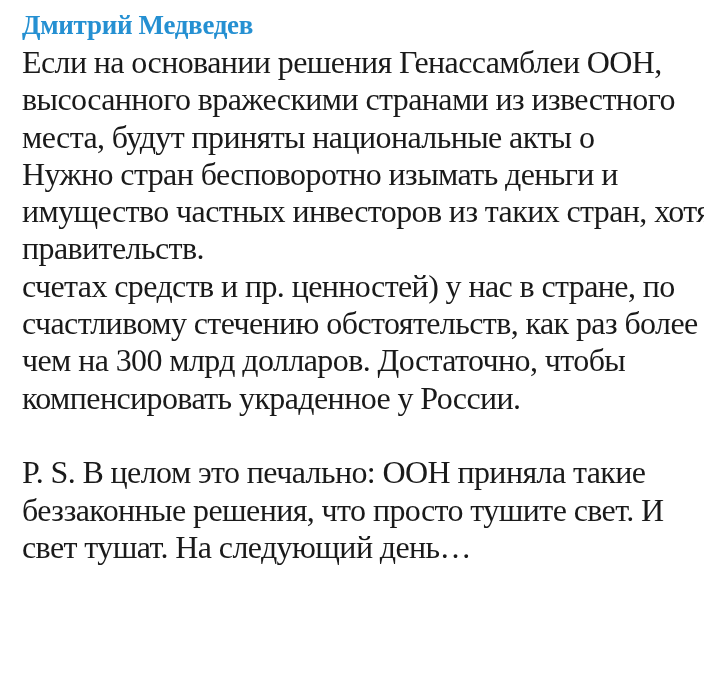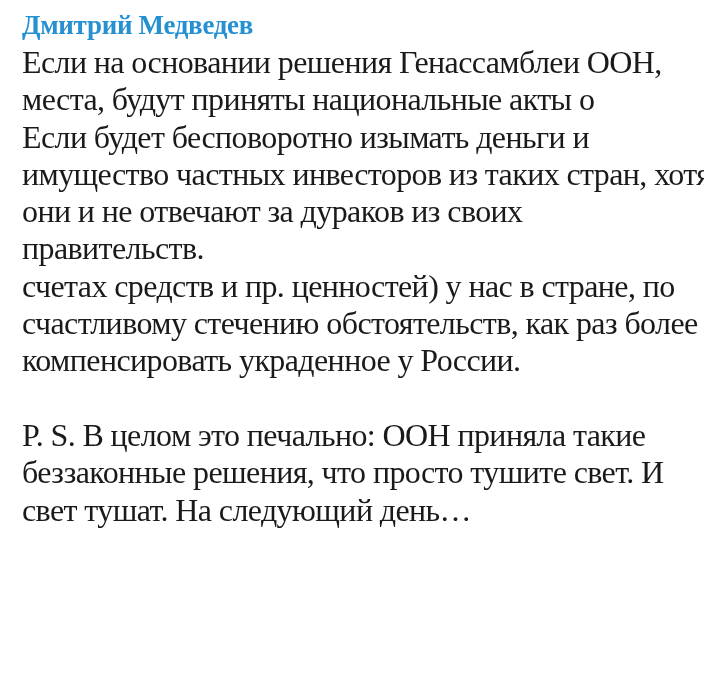--- a/index.html
+++ b/index.html
@@ -38,26 +38,27 @@
   }
 </style>
 </head>
 <body>
 
 <div class="post">
   <div class="channel-title">Дмитрий Медведев</div>
 
   <div>
     <div class="line">Если на основании решения Генассамблеи ООН,</div>
+    <div class="line">высосанного вражескими странами из известного</div>
     <div class="line">места, будут приняты национальные акты о</div>
-    <div class="line">Если будет бесповоротно изымать деньги и</div>
+    <div class="line">Нужно стран бесповоротно изымать деньги и</div>
     <div class="line">имущество частных инвесторов из таких стран, хотя</div>
-    <div class="line">они и не отвечают за дураков из своих</div>
     <div class="line">правительств.</div>
     <div class="line">счетах средств и пр. ценностей) у нас в стране, по</div>
     <div class="line">счастливому стечению обстоятельств, как раз более</div>
+    <div class="line">чем на 300 млрд долларов. Достаточно, чтобы</div>
     <div class="line">компенсировать украденное у России.</div>
     <div class="line"></div>
     <div class="line">P. S. В целом это печально: ООН приняла такие</div>
     <div class="line">беззаконные решения, что просто тушите свет. И</div>
     <div class="line">свет тушат. На следующий день…</div>
   </div>
 </div>
 
 </body></html>

